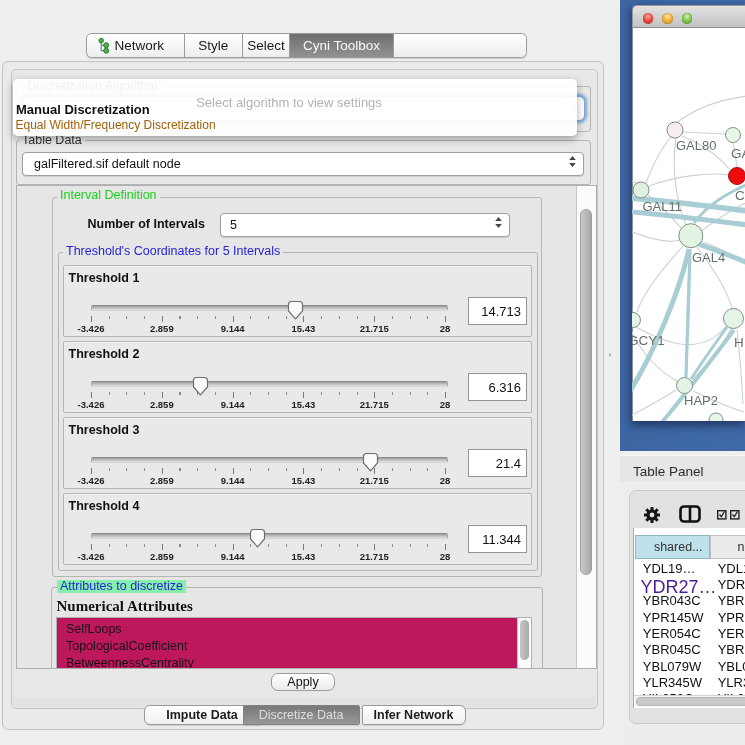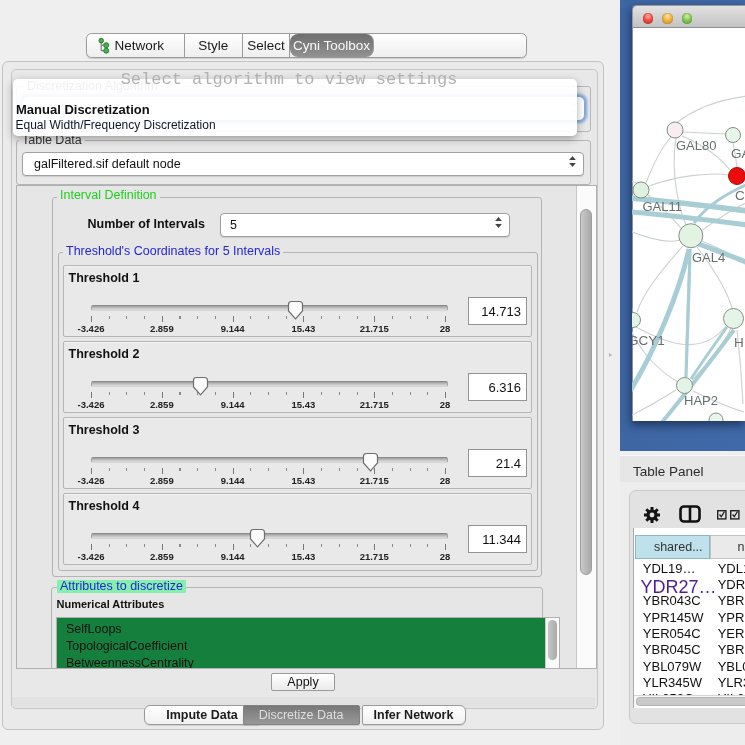--- a/index.html
+++ b/index.html
@@ -39,21 +39,21 @@
     <svg width="12" height="17" viewBox="0 0 12 17" style="vertical-align:-3.5px;margin-right:4px;margin-left:-8px;">
       <line x1="3.2" y1="4" x2="3.2" y2="14" stroke="#7a7f8a" stroke-width="1.2"></line>
       <line x1="3.2" y1="8.2" x2="8" y2="8.2" stroke="#7a7f8a" stroke-width="1.2"></line>
       <line x1="3.2" y1="13.7" x2="8" y2="13.7" stroke="#7a7f8a" stroke-width="1.2"></line>
       <circle cx="3.2" cy="3.6" r="2.3" fill="#4caf50" stroke="#1e7a23" stroke-width="0.9"></circle>
       <circle cx="8.2" cy="8.2" r="2.5" fill="#4caf50" stroke="#1e7a23" stroke-width="0.9"></circle>
       <circle cx="8.2" cy="13.7" r="2.5" fill="#4caf50" stroke="#1e7a23" stroke-width="0.9"></circle>
     </svg>Network</div>
   <div class="seg" style="width:58.5px;">Style</div>
   <div class="seg" style="width:47px;">Select</div>
-  <div class="seg" style="width:84px;background:linear-gradient(#6e6e6e,#929292);color:#f8f8f8;border-radius:8px;">Cyni Toolbox</div>
+  <div class="seg" style="width:104px;background:linear-gradient(#6e6e6e,#929292);color:#f8f8f8;">Cyni Toolbox</div>
 </div>
 
 <div class="abs" style="left:2px;top:61px;width:600px;height:667px;border:1px solid #c2c2c2;border-radius:6px;background:#eaeaea;"></div>
 <div class="abs" style="left:11px;top:69px;width:584.5px;height:638px;border:1px solid #c6c6c6;border-radius:5px;background:#e8e8e8;"></div>
 
 <div class="group" style="left:16px;top:86px;width:573px;height:44px;border-color:#b6b6b6;"></div>
 <div class="gtitle" style="left:24px;top:80px;color:#333;background:#e8e8e8;">Discretization Algorithm</div>
 <div class="combo" style="left:22px;top:96px;width:561px;height:23px;border-color:#86a9d4;border-radius:6px;
   box-shadow:0 0 3px 1.5px rgba(92,148,214,0.8);">
   <span class="ar"><svg width="9" height="13" viewBox="0 0 9 13">
@@ -152,38 +152,38 @@
         <span class="slab" style="left:381.5px;">28</span>
     <div class="vfield">11.344</div>
     <svg class="thumb" style="left:185.4px;" width="17" height="20" viewBox="0 0 17 20">
           <defs></defs>
           <path d="M1.5 11 L1.5 4.5 Q1.5 1.5 4.5 1.5 L12.5 1.5 Q15.5 1.5 15.5 4.5 L15.5 11 L8.5 18.8 Z" fill="#fbfbfb" stroke="#6e6e6e" stroke-width="1.2"></path>
         </svg>
   </div>
 
   <div class="group" style="left:34.4px;top:401.5px;width:490px;height:95px;"></div>
   <div class="gtitle" style="left:40px;top:394.5px;color:#2525d8;background:#86efac;">Attributes to discretize</div>
-  <div class="abs" style="left:39.5px;top:412.5px;font-size:11px;font-weight:bold;color:#111;">Numerical Attributes</div>
-  <div class="abs" style="left:39px;top:431.5px;width:474px;height:60px;background:#15803d;border:1px solid #b0b0b0;padding-left:28px;">
+  <div class="abs" style="left:39.5px;top:412.5px;font-size:15px;font-weight:bold;color:#111;font-family:Liberation Serif, serif;">Numerical Attributes</div>
+  <div class="abs" style="left:39px;top:431.5px;width:474px;height:60px;background:#be185d;border:1px solid #b0b0b0;">
     <div class="abs" style="left:9px;top:4px;font-size:12.5px;color:#111;">SelfLoops</div>
     <div class="abs" style="left:9px;top:21px;font-size:12.5px;color:#111;">TopologicalCoefficient</div>
     <div class="abs" style="left:9px;top:37.5px;font-size:12.5px;color:#111;">BetweennessCentrality</div>
     <div class="abs" style="right:0;top:0;width:13.5px;height:60px;background:#fafafa;border-left:1px solid #ccc;">
       <div class="abs" style="left:2px;top:2px;width:9px;height:40px;border-radius:4.5px;background:linear-gradient(90deg,#c6c6c6,#aaaaaa);"></div>
     </div>
   </div>
 
   <div class="abs" style="right:0;top:0;width:19px;height:482px;background:#fbfbfb;border-left:1px solid #c8c8c8;">
     <div class="abs" style="left:3px;top:23px;width:12px;height:366px;border-radius:6px;
       background:linear-gradient(90deg,#c9c9c9,#a9a9a9);border:1px solid #9e9e9e;box-sizing:border-box;"></div>
   </div>
 </div>
 
 <div class="abs" style="left:12px;top:697px;width:583px;height:10px;background:#e2e2e2;"></div>
-<div class="abs" style="left:271px;top:673px;width:62px;height:16px;border:1px solid #9a9a9a;border-radius:2px;
+<div class="abs" style="left:271px;top:673px;width:62px;height:16px;border:1px solid #9a9a9a;border-radius:7px;
  background:linear-gradient(#ffffff,#ebebeb);text-align:center;line-height:16px;font-size:12.5px;color:#111;">Apply</div>
 
 <div class="abs" style="left:144px;top:704.5px;width:116px;height:20px;border:1px solid #9a9a9a;
  border-radius:6px 2px 2px 6px;background:linear-gradient(#ffffff,#f0f0f0);box-sizing:border-box;
  text-align:center;line-height:18px;font-size:12.5px;font-weight:bold;color:#1d1d1d;box-shadow:0 1px 1px rgba(0,0,0,0.12);">Impute Data</div>
 <div class="abs" style="left:242.5px;top:704.5px;width:117px;height:20px;border:1px solid #828282;
  border-radius:2px;background:linear-gradient(#787878,#989898);box-sizing:border-box;
  text-align:center;line-height:18px;font-size:12.5px;color:#dedede;box-shadow:0 1px 1px rgba(0,0,0,0.12);">Discretize Data</div>
 <div class="abs" style="left:361.5px;top:704.5px;width:104px;height:20px;border:1px solid #9a9a9a;
  border-radius:2px 6px 6px 2px;background:linear-gradient(#ffffff,#f0f0f0);box-sizing:border-box;
@@ -318,16 +318,16 @@
 <div class="abs" style="left:9.3px;top:163.1px;font-size:13px;color:#111;">YIL052C</div>
         <div class="abs" style="left:84.2px;top:163.1px;font-size:13px;color:#111;white-space:nowrap;">YIL052C</div>
 <div class="abs" style="left:0;top:167.4px;width:122px;height:8.7px;background:#f7f7f7;border-top:1px solid #d5d5d5;">
   <div class="abs" style="left:2px;top:1px;width:125px;height:6.5px;border-radius:3.5px;background:#c9c9c9;border:1px solid #b4b4b4;"></div>
 </div>
   </div>
 </div>
 
 <div class="abs" style="left:13px;top:78.5px;width:564px;height:57px;background:rgba(255,255,255,0.93);
   border-radius:5px;box-shadow:0 3px 9px rgba(0,0,0,0.33);"></div>
-<div class="abs" style="left:289px;top:70px;transform:translateX(-50%);font-size:17px;color:#b2b2b2;font-family:Liberation Mono, monospace;">Select algorithm to view settings</div>
+<div class="abs" style="left:289px;top:95px;transform:translateX(-50%);font-size:13px;color:#b2b2b2;">Select algorithm to view settings</div>
 <div class="abs" style="left:16px;top:101.5px;font-size:13px;font-weight:bold;color:#111;">Manual Discretization</div>
-<div class="abs" style="left:15.5px;top:117.5px;font-size:12px;color:#0f172a;">Equal Width/Frequency Discretization</div>
+<div class="abs" style="left:15.5px;top:117.5px;font-size:12px;color:#a16207;">Equal Width/Frequency Discretization</div>
 
 </div>
 </body></html>

